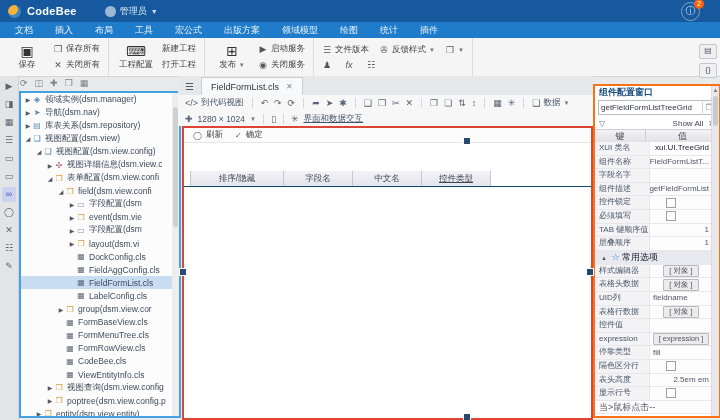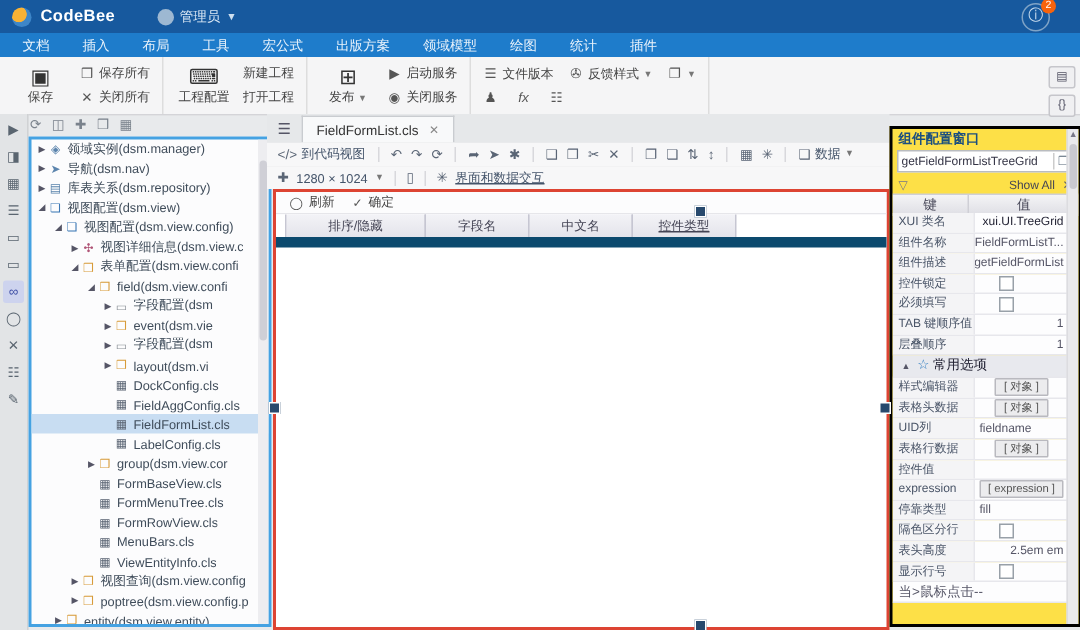--- a/index.html
+++ b/index.html
@@ -66,29 +66,29 @@
   .tb-ico{font-size:9px;color:#5a6575;}
   .tb-label{font-size:8.5px;color:#44546a;}
   .tb-sep{width:1px;height:10px;background:#d8d8dc;margin:0 2px;}
   .link-label{font-size:8.5px;color:#44546a;text-decoration:underline;}
 
   
   .canvas{position:absolute;left:182px;top:126px;width:407px;height:290px;border:2px solid #dd4433;background:#fff;}
   .action-strip{height:14px;background:#fcfcfd;border-bottom:1px solid #e6e6ea;display:flex;align-items:center;gap:12px;padding-left:9px;}
   .act{display:flex;align-items:center;gap:4px;color:#444;font-size:8.5px;}
   .act-ico{font-size:8px;color:#555;}
-  .grid-header{height:15px;display:flex;background:#fff;border-bottom:7px solid #0c4a6e;}
+  .grid-header{height:15px;display:flex;background:#fff;border-bottom:1px solid #0c4a6e;margin-top:28px;}
   .gspacer{width:6px;background:#fff;}
   .gcol{border-left:1px solid #c6c6d2;border-right:1px solid #c6c6d2;margin-right:-1px;
         display:flex;align-items:center;justify-content:center;color:#445;font-size:8.5px;
         background:linear-gradient(#f3f3f7,#e4e4eb);}
   .handle{position:absolute;width:6px;height:6px;background:#27496d;border:1px solid #fff;z-index:5;}
 
   
-  .inspector{position:absolute;left:593px;top:84px;width:124px;bottom:2px;background:#fde047;border:2px solid #000000;overflow:hidden;}
+  .inspector{position:absolute;left:593px;top:84px;width:124px;bottom:2px;background:#ffffff;border:2px solid #f97316;overflow:hidden;}
   .insp-title{height:13px;line-height:13px;padding-left:4px;color:#1c4f7f;font-weight:bold;font-size:9px;}
   .insp-input{margin:1px 3px 2px;height:13px;background:#fff;border:1px solid #b9bcc0;display:flex;align-items:center;}
   .insp-input input{flex:1;border:none;outline:none;font-size:8px;padding:0 2px;color:#334;min-width:0;
                     font-family:"Liberation Sans","DejaVu Sans",sans-serif;background:transparent;}
   .open-btn{width:12px;text-align:center;border-left:1px solid #ccc;color:#567;font-size:8px;line-height:11px;}
   .filter-row{height:12px;display:flex;align-items:center;padding:0 4px;color:#667;font-size:8px;}
   .funnel{font-size:8px;color:#778;}
   .show-all{margin-left:auto;color:#445;}
   .fclose{margin-left:5px;color:#666;}
   .kv-header{height:13px;display:flex;background:linear-gradient(#f4f4f6,#dfdfe5);border-top:1px solid #cfcfd6;border-bottom:1px solid #cfcfd6;}
@@ -340,21 +340,21 @@
         <span class="t-label">FormMenuTree.cls</span>
       </div>
       <div class="tree-row" style="padding-left: 36px;">
         <span class="t-arrow"></span>
         <span class="t-ico" style="color: rgb(90, 100, 115);">▦</span>
         <span class="t-label">FormRowView.cls</span>
       </div>
       <div class="tree-row" style="padding-left: 36px;">
         <span class="t-arrow"></span>
         <span class="t-ico" style="color: rgb(90, 100, 115);">▦</span>
-        <span class="t-label">MenuBars.cls</span>
+        <span class="t-label">CodeBee.cls</span>
       </div>
       <div class="tree-row" style="padding-left: 36px;">
         <span class="t-arrow"></span>
         <span class="t-ico" style="color: rgb(90, 100, 115);">▦</span>
         <span class="t-label">ViewEntityInfo.cls</span>
       </div>
       <div class="tree-row" style="padding-left: 25px;">
         <span class="t-arrow">▶</span>
         <span class="t-ico" style="color: rgb(215, 155, 58);">❒</span>
         <span class="t-label">视图查询(dsm.view.config</span>
@@ -500,20 +500,24 @@
   <div class="prows" id="prows">
       <div class="prow">
         <span class="pkey">XUI 类名</span>
         <span class="pval r strong">xui.UI.TreeGrid</span>
       </div>
       <div class="prow">
         <span class="pkey">组件名称</span>
         <span class="pval r">getFieldFormListT...</span>
       </div>
       <div class="prow">
+        <span class="pkey">字段名字</span>
+        <span class="pval"></span>
+      </div>
+      <div class="prow">
         <span class="pkey">组件描述</span>
         <span class="pval r">getFieldFormList</span>
       </div>
       <div class="prow">
         <span class="pkey">控件锁定</span>
         <span class="pval">
           <span class="cbx"></span>
         </span>
       </div>
       <div class="prow">

